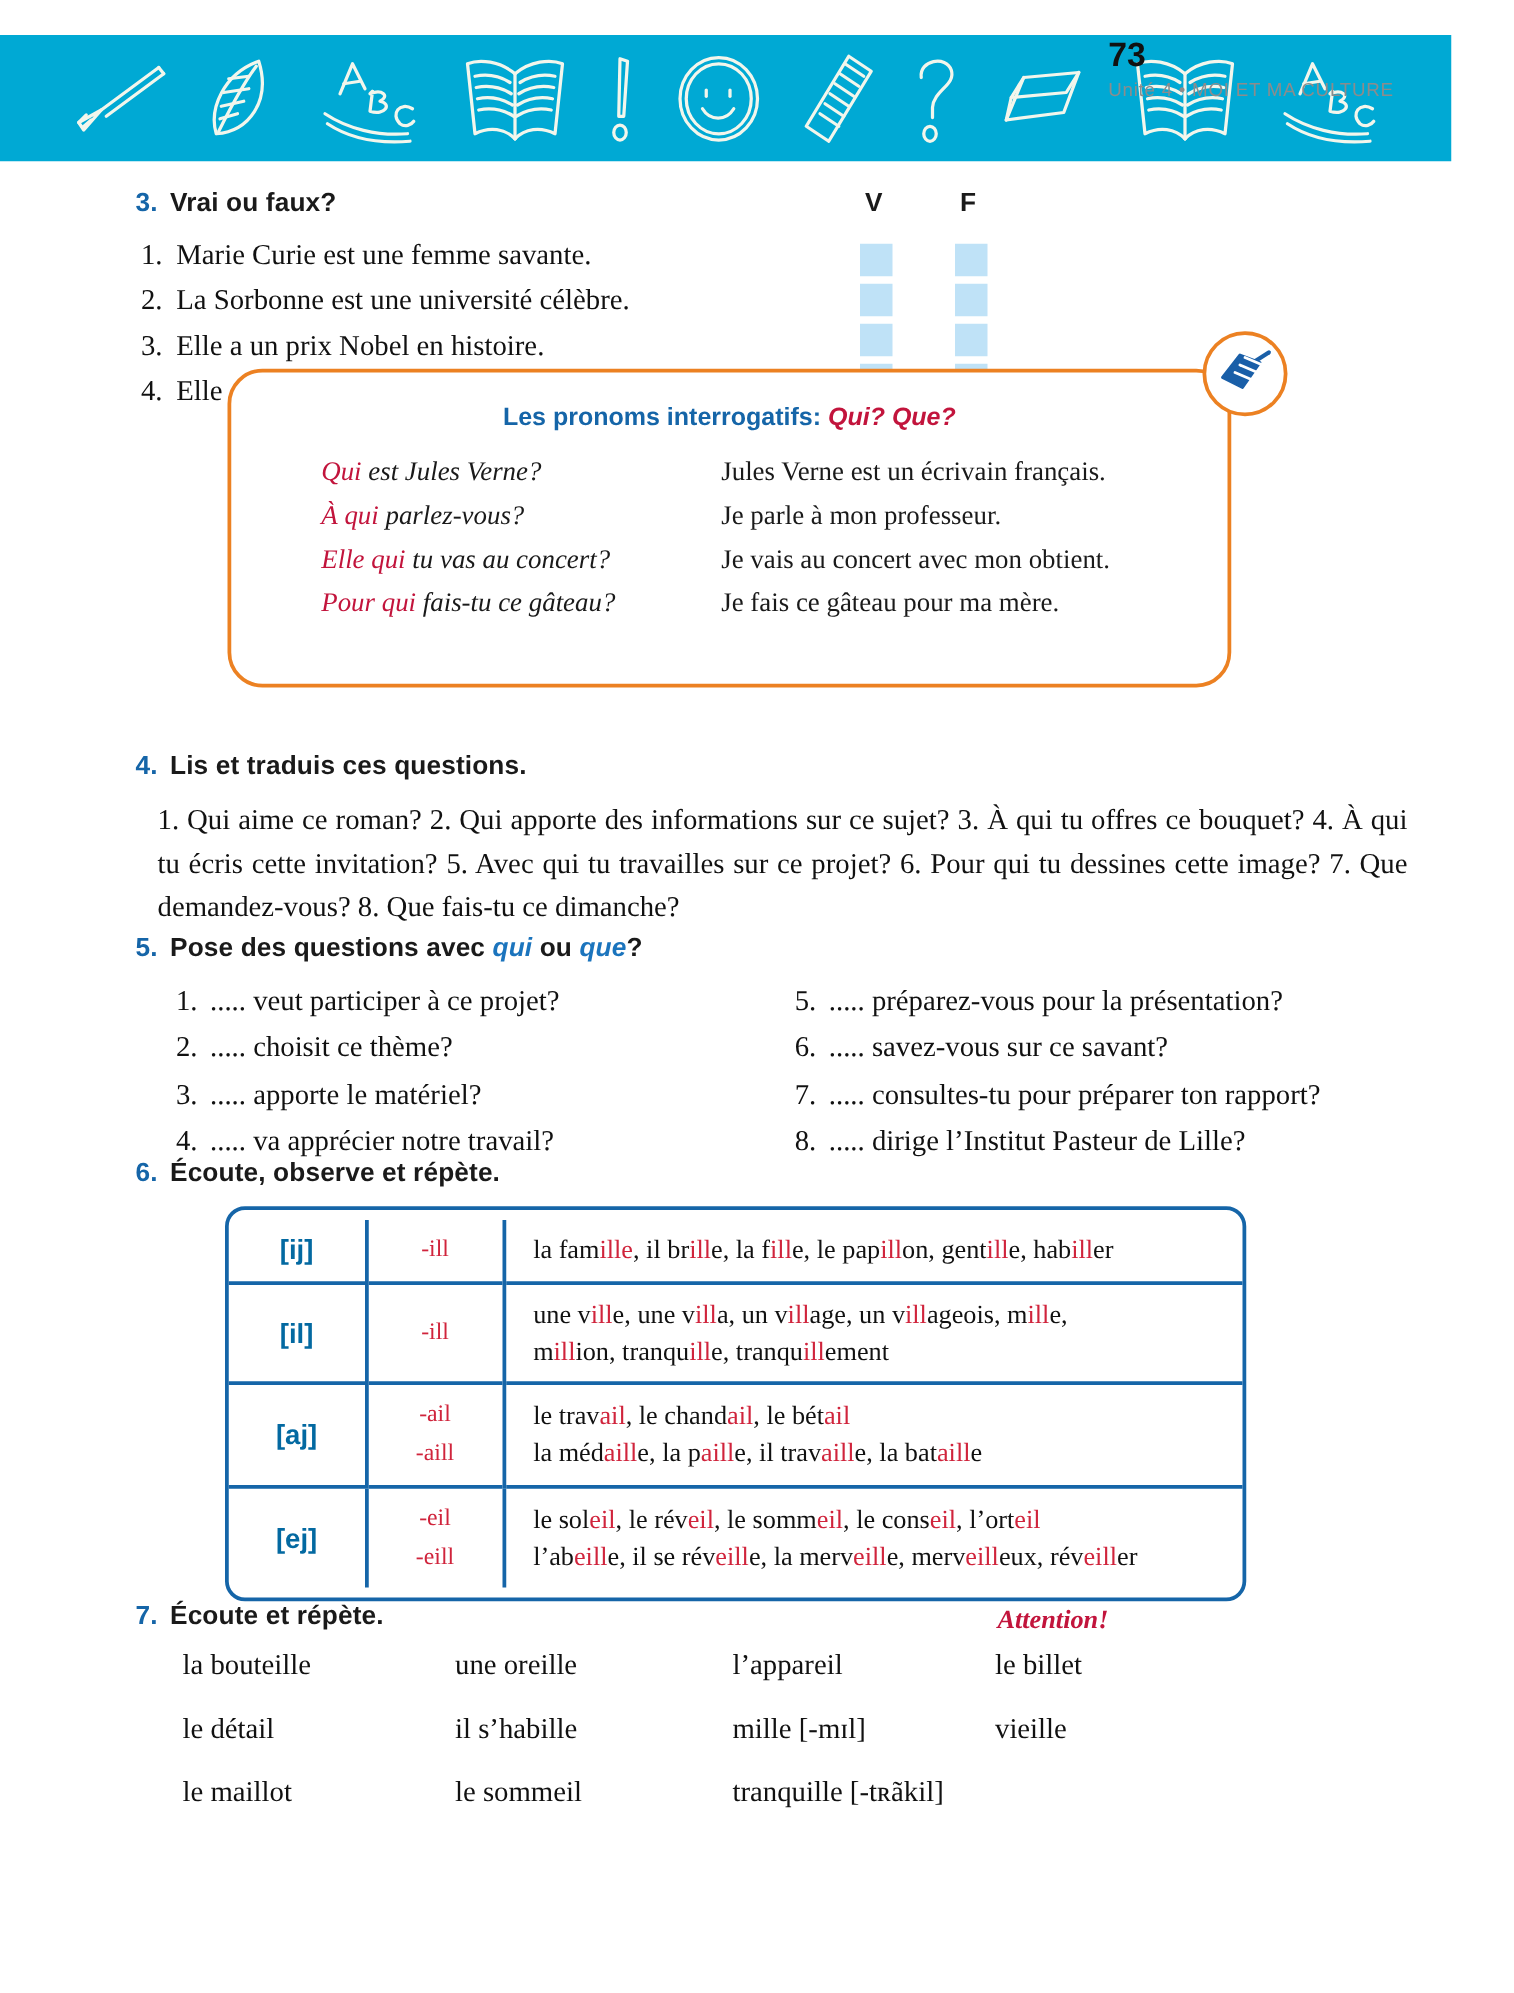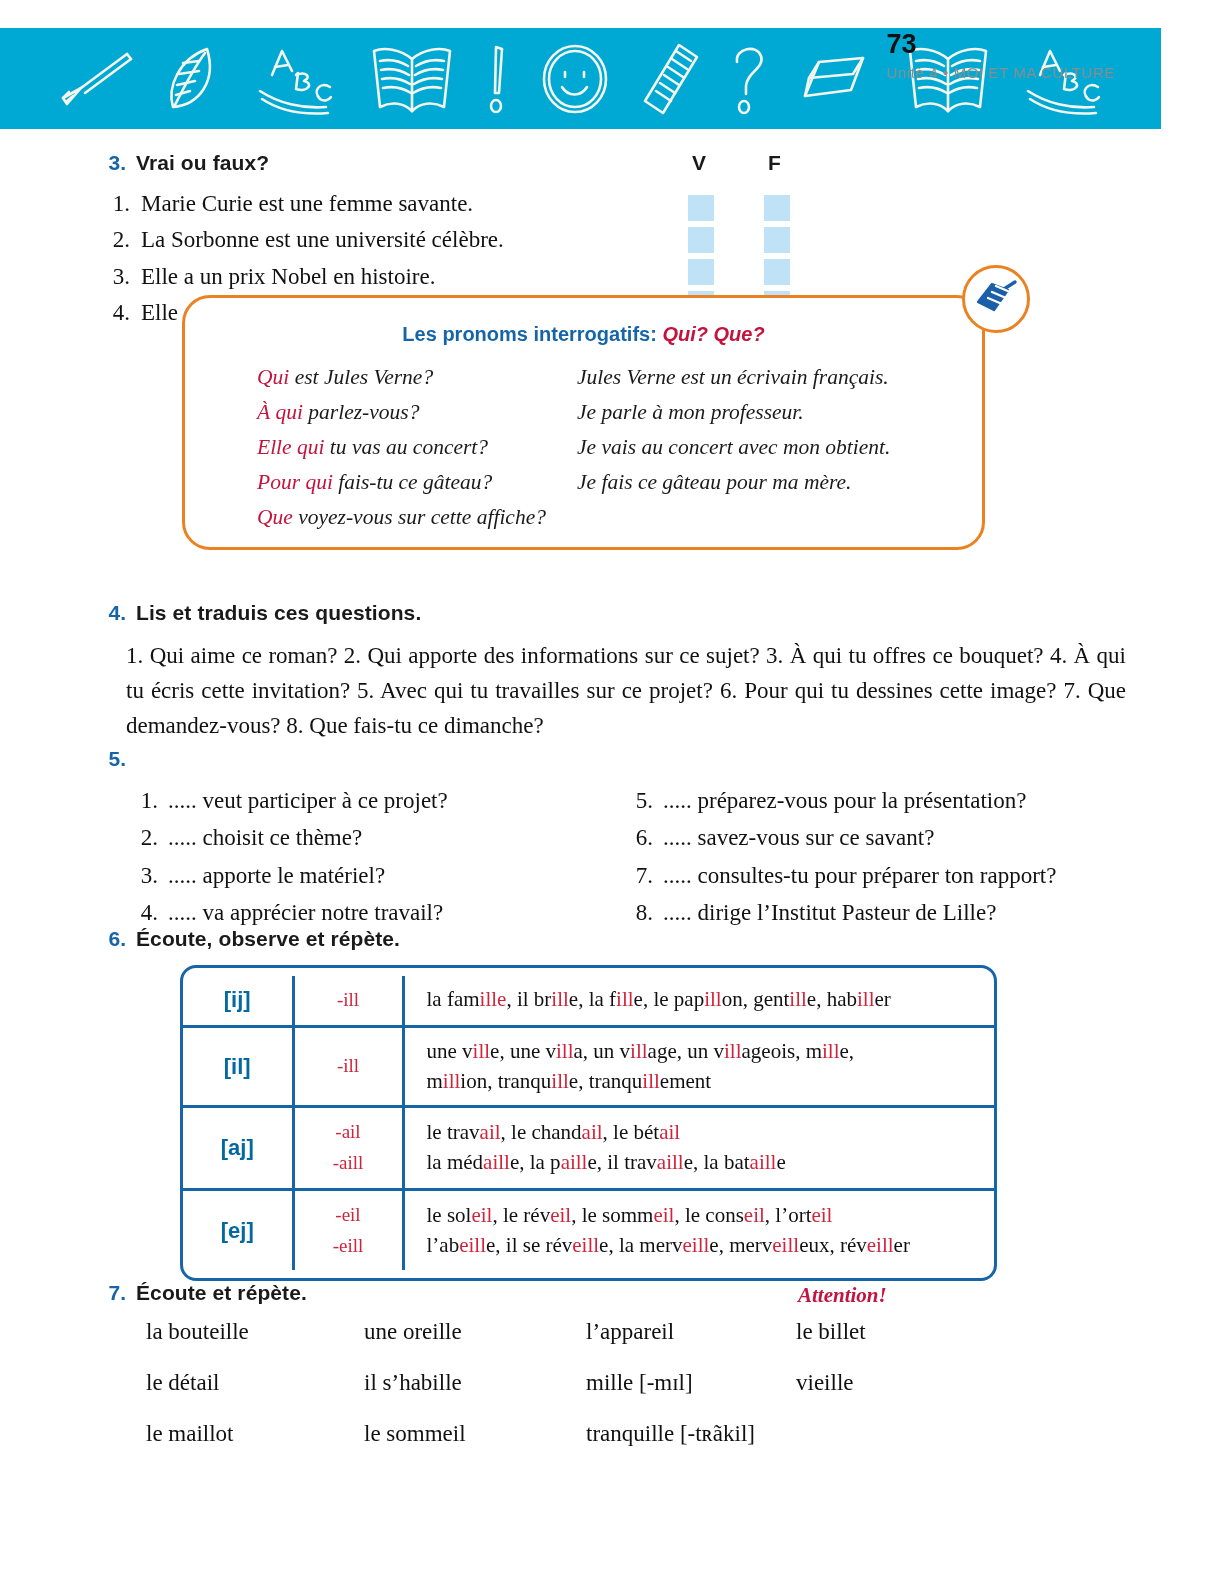--- a/index.html
+++ b/index.html
@@ -100,21 +100,21 @@
   }
   .gram-title .qq { color:#c2143c; font-style: italic; }
   .gram-rows {
     margin: 18px 0 0 72px;
     font-size: 21.5px;
     color: #1a1a1a;
     font-family: "Liberation Serif", serif;
   }
   .gram-row { display:flex; margin-bottom: 8px; line-height: 1.25; }
   .gram-q { width: 320px; flex: 0 0 320px; font-style: italic; }
-  .gram-a { font-style: italic; }
+  .gram-a { }
   .kw { color:#c2143c; }
   .badge {
     position: absolute;
     right: -48px; top: -33px;
     width: 68px; height: 68px;
     border-radius: 50%;
     background: #ffffff;
     border: 3px solid #ec8122;
     display: flex; align-items: center; justify-content: center;
   }
@@ -464,36 +464,36 @@
       </div>
       <div class="gram-row">
         <span class="gram-q"><span class="kw">Elle qui</span><span> tu vas au concert?</span></span>
         <span class="gram-a">Je vais au concert avec mon obtient.</span>
       </div>
       <div class="gram-row">
         <span class="gram-q"><span class="kw">Pour qui</span><span> fais-tu ce gâteau?</span></span>
         <span class="gram-a">Je fais ce gâteau pour ma mère.</span>
       </div>
       <div class="gram-row">
-        <span class="gram-q"><span class="kw">Que</span><span> voyez-vous sur cette affiche?</span></span>
       </div>
     </div>
   </section>
 
   <section id="ex4">
     <div class="ex-head">
       <span class="ex-num">4.</span>
       <span class="ex-title">Lis et traduis ces questions.</span>
     </div>
     <p class="para">1. Qui aime ce roman? 2. Qui apporte des informations sur ce sujet? 3. À qui tu offres ce bouquet? 4. À qui tu écris cette invitation? 5. Avec qui tu travailles sur ce projet? 6. Pour qui tu dessines cette image? 7. Que demandez-vous? 8. Que fais-tu ce dimanche?</p>
   </section>
 
   <section id="ex5">
     <div class="ex-head">
       <span class="ex-num">5.</span>
+      <span class="ex-title"><span>Pose des questions avec </span><span class="ital-blue">qui</span><span> ou </span><span class="ital-blue">que</span><span>?</span></span>
     </div>
 
     <div class="twocol">
       <div class="col left">
         <ul>
           <li>
               <span class="q-num">1.</span>
               <span>..... veut participer à ce projet?</span>
             </li>
           <li>

